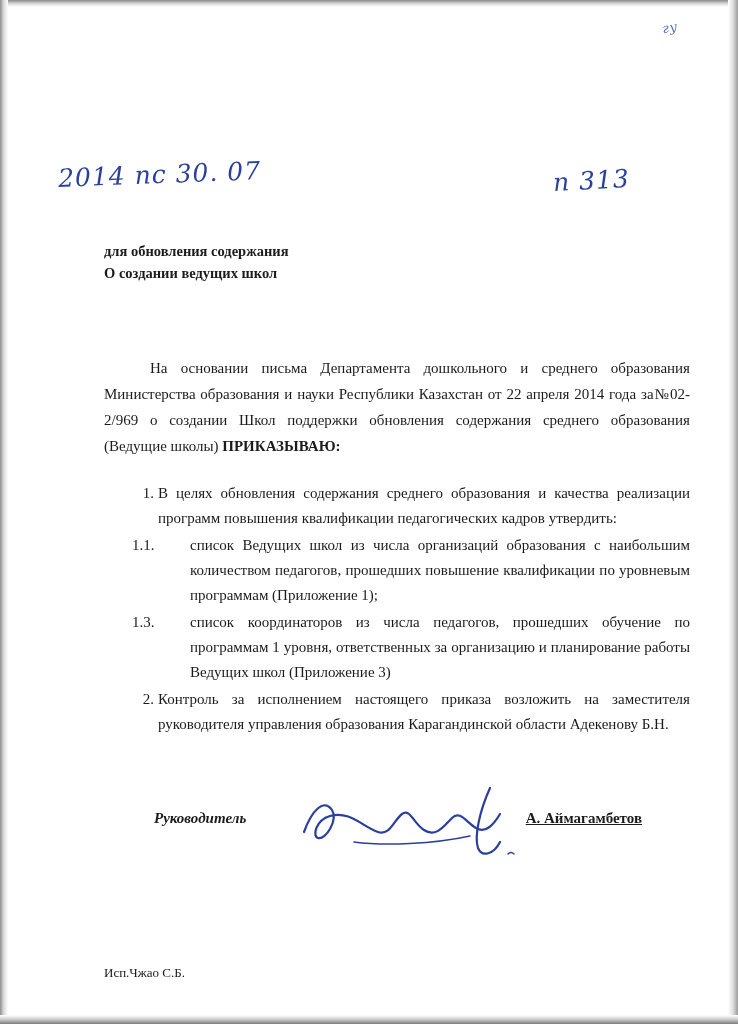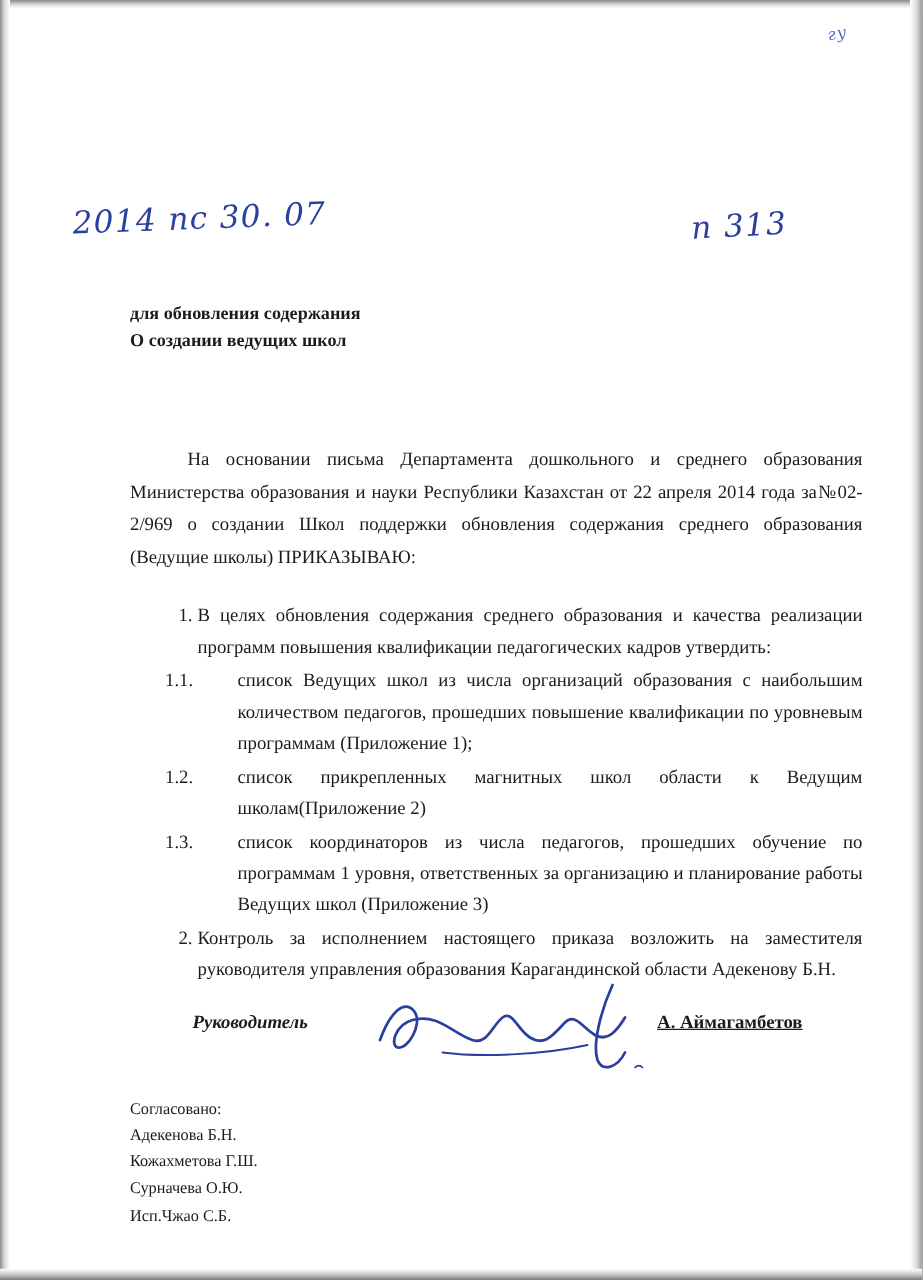--- a/index.html
+++ b/index.html
@@ -86,21 +86,21 @@
     top: 355px;
     width: 586px;
   }
   .intro {
     text-align: justify;
     text-indent: 46px;
     font-size: 15px;
     line-height: 26px;
     margin: 0;
   }
-  .intro b { font-weight: normal; }
+  .intro b { font-weight: bold; }
 
   ol.level1 {
     margin: 22px 0 0 0;
     padding-left: 28px;
     list-style: none;
     counter-reset: l1;
   }
   ol.level1 > li {
     position: relative;
     counter-increment: l1;
@@ -213,24 +213,20 @@
 
     <ol class="level1">
       <li>
         <span class="marker">1.</span>
         <span>В целях обновления содержания среднего образования и качества реализации программ повышения квалификации педагогических кадров утвердить:</span>
         <div class="sub-list-wrap">
           <ol class="level2">
             <li>
               <span class="marker">1.1.</span>
               <span>список Ведущих школ из числа организаций образования с наибольшим количеством педагогов, прошедших повышение квалификации по уровневым программам (Приложение 1);</span>
-            </li>
-            <li>
-              <span class="marker">1.2.</span>
-              <span>список прикрепленных магнитных школ области к Ведущим школам(Приложение 2)</span>
             </li>
             <li>
               <span class="marker">1.3.</span>
               <span>список координаторов из числа педагогов, прошедших обучение по программам 1 уровня, ответственных за организацию и планирование работы Ведущих школ (Приложение 3)</span>
             </li>
           </ol>
         </div>
       </li>
       <li>
         <span class="marker">2.</span>
@@ -243,22 +239,16 @@
     <div class="sig-title">Руководитель</div>
     <svg class="sig-scribble" viewBox="0 0 290 78">
       <path d="M10 52 C18 30, 30 18, 38 30 C44 40, 32 60, 24 58 C18 56, 22 40, 36 36 C56 30, 70 48, 84 52 C96 56, 100 40, 108 34 C116 28, 120 44, 130 50 C142 58, 150 46, 158 38 C166 30, 172 42, 182 48 C192 54, 200 44, 206 34" fill="none" stroke="#2b3f9e" stroke-width="2.2" stroke-linecap="round"></path>
       <path d="M196 8 C186 30, 180 56, 184 68 C188 78, 200 74, 206 62" fill="none" stroke="#2b3f9e" stroke-width="2.2" stroke-linecap="round"></path>
       <path d="M60 62 C90 66, 140 64, 176 56" fill="none" stroke="#2b3f9e" stroke-width="1.6" stroke-linecap="round"></path>
       <path d="M214 74 C216 72, 218 72, 220 74" fill="none" stroke="#2b3f9e" stroke-width="1.4" stroke-linecap="round"></path>
     </svg>
     <div class="sig-name">А. Аймагамбетов</div>
   </div>
 
-  <div class="approvals">
-    <div>Согласовано:</div>
-    <div>Адекенова Б.Н.</div>
-    <div>Кожахметова Г.Ш.</div>
-    <div>Сурначева О.Ю.</div>
-  </div>
 
   <div class="executor">Исп.Чжао С.Б.</div>
 
 </div>
 
 </body></html>

